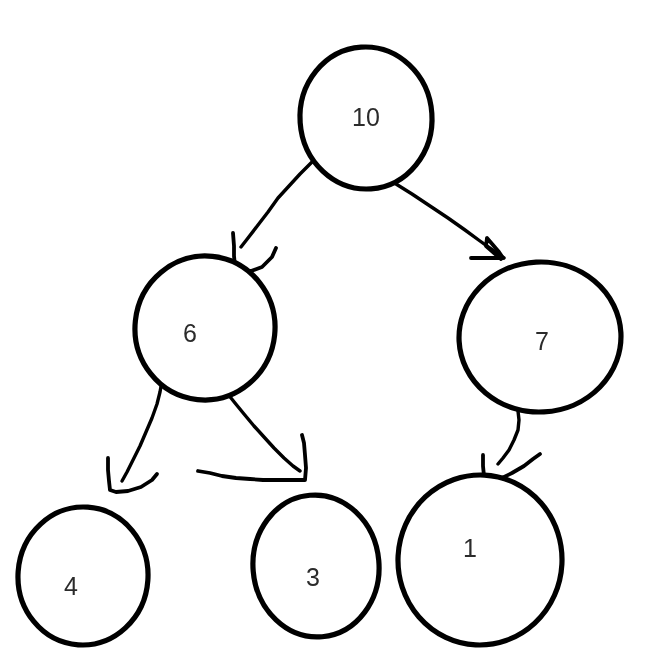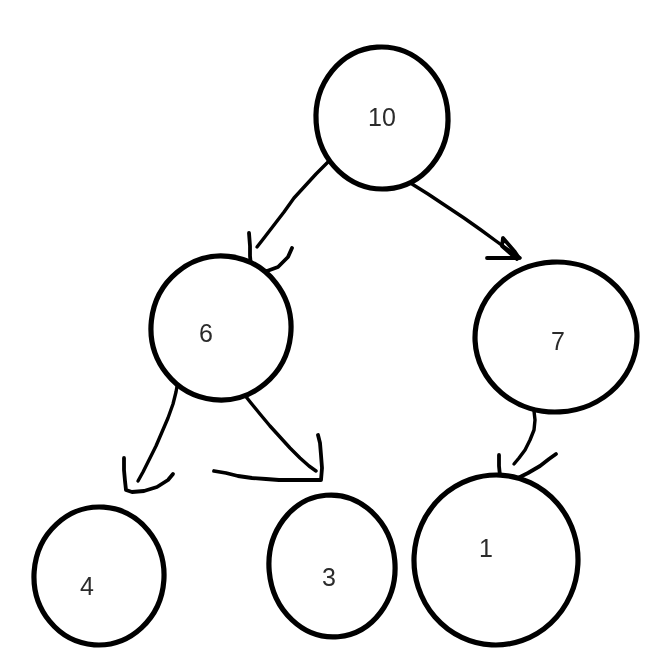--- a/index.html
+++ b/index.html
@@ -11,21 +11,20 @@
     width: 654px;
     height: 661px;
     overflow: hidden;
     font-family: "Liberation Sans", sans-serif;
   }
   #canvas-wrap {
     position: relative;
     width: 556px;
     height: 661px;
     background: #ffffff;
-    margin-left: 16px;
   }
   svg#tree-svg {
     position: absolute;
     top: 0;
     left: 0;
     width: 654px;
     height: 661px;
     display: block;
   }
   .node-shape {

